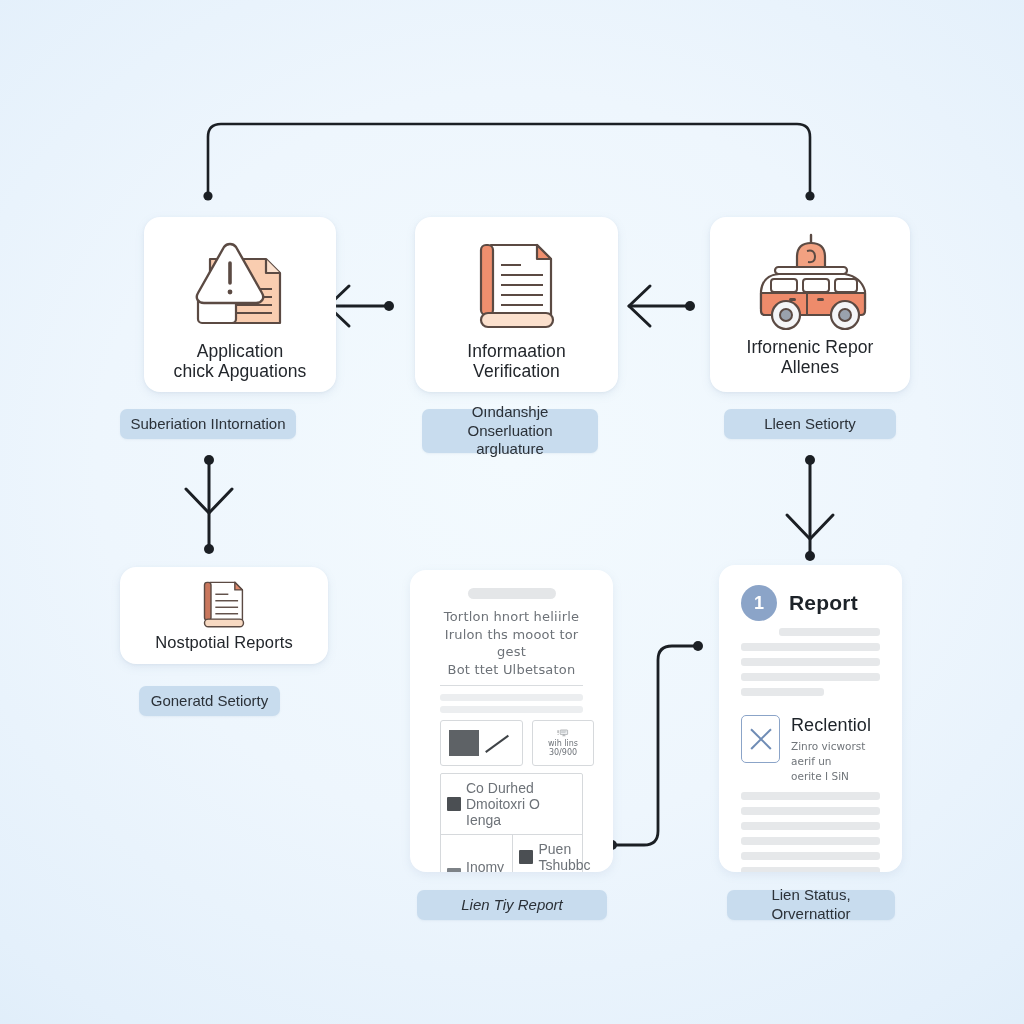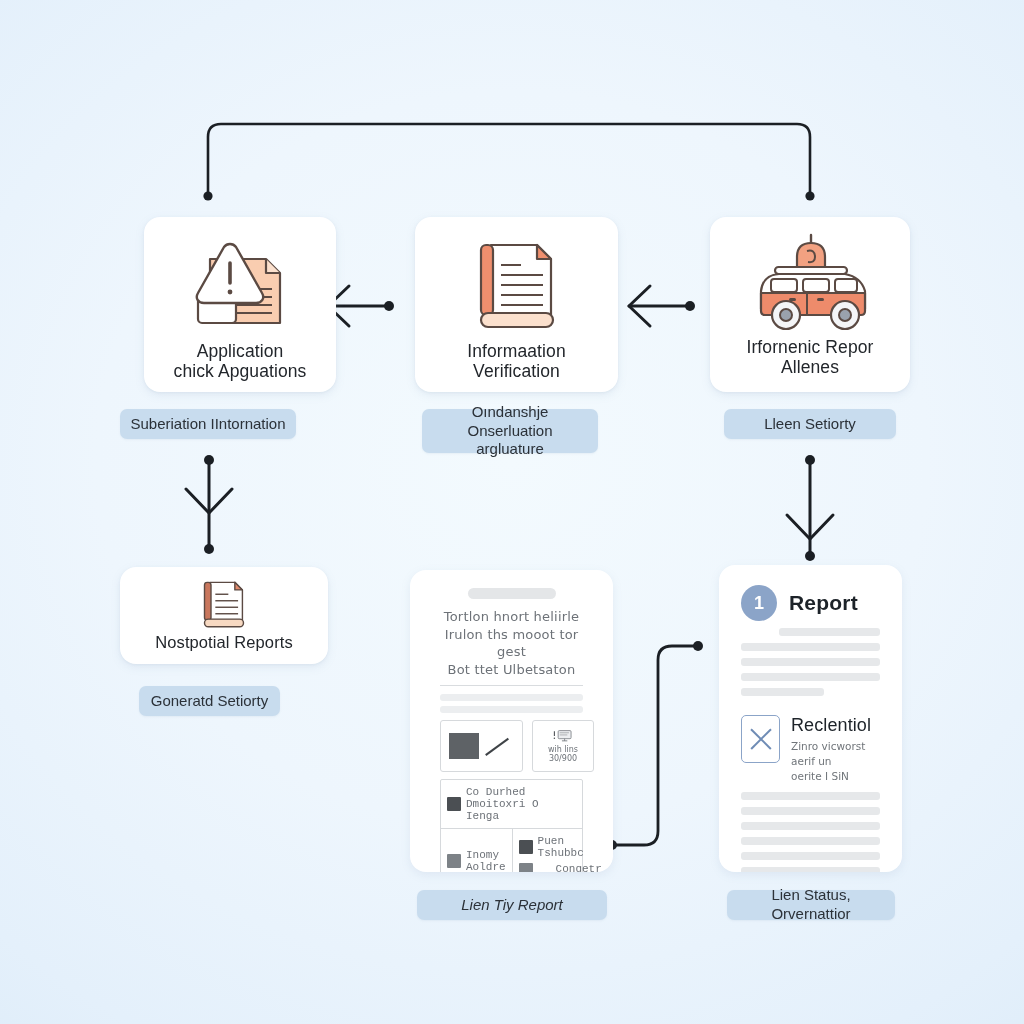--- a/index.html
+++ b/index.html
@@ -73,42 +73,42 @@
     font-size: 13px; text-align: center; color: #6d7278;
     letter-spacing: .2px; line-height: 1.35;
     filter: blur(0.45px);
     font-family: "DejaVu Sans", sans-serif;
   }
   .rule { height: 1px; background: #d9dcdf; margin: 7px 0 8px 0; }
   .greybar { height: 7px; background: #eceef0; border-radius: 3px; margin-bottom: 5px; }
   .twoup { display: flex; gap: 9px; margin-top: 7px; }
   .tile {
     flex: 1; border: 1px solid #d6d9dc; border-radius: 3px;
-    height: 52px; display: flex; align-items: center; justify-content: center;
+    height: 46px; display: flex; align-items: center; justify-content: center;
     gap: 5px; padding: 8px;
     box-sizing: border-box;
   }
   .swatch { width: 30px; height: 26px; background: #5e6266; }
   .slashbox { width: 30px; height: 26px; position: relative; }
   .slashbox::after {
     content: ""; position: absolute; left: 2px; bottom: 4px;
     width: 28px; height: 1.5px; background: #3f4347;
     transform: rotate(-36deg); transform-origin: left bottom;
   }
   .tile-cap {
     font-size: 8px; color: #6d7278; filter: blur(0.4px);
     text-align: center; font-family: "DejaVu Sans", sans-serif;
   }
   .tbl { margin-top: 7px; border: 1px solid #d6d9dc; border-radius: 2px; }
   .tbl-row { display: flex; border-bottom: 1px solid #d6d9dc; }
   .tbl-row:last-child { border-bottom: none; }
   .tbl-cell {
-    flex: 1; padding: 6px 6px; font-size: 11px; color: #6d7278;
+    flex: 1; padding: 6px 6px; font-size: 14px; color: #6d7278;
     filter: blur(0.45px); display: flex; align-items: center; gap: 5px;
-    font-family: Liberation Mono, monospace;
+    font-family: Liberation Sans, sans-serif;
   }
   .tbl-cell + .tbl-cell { border-left: 1px solid #d6d9dc; }
   .tbl-cell.center { justify-content: center; text-align: center; display: block; line-height: 1.45; }
   .mini-ico { width: 14px; height: 14px; background: #7d8287; border-radius: 1px; flex: 0 0 auto; }
   .mini-ico.dark { background: #4b4f53; }
 
   
   .rep-inner { position: absolute; left: 22px; right: 22px; top: 20px; bottom: 14px; }
   .rep-head { display: flex; align-items: center; gap: 12px; }
   .rep-num {

